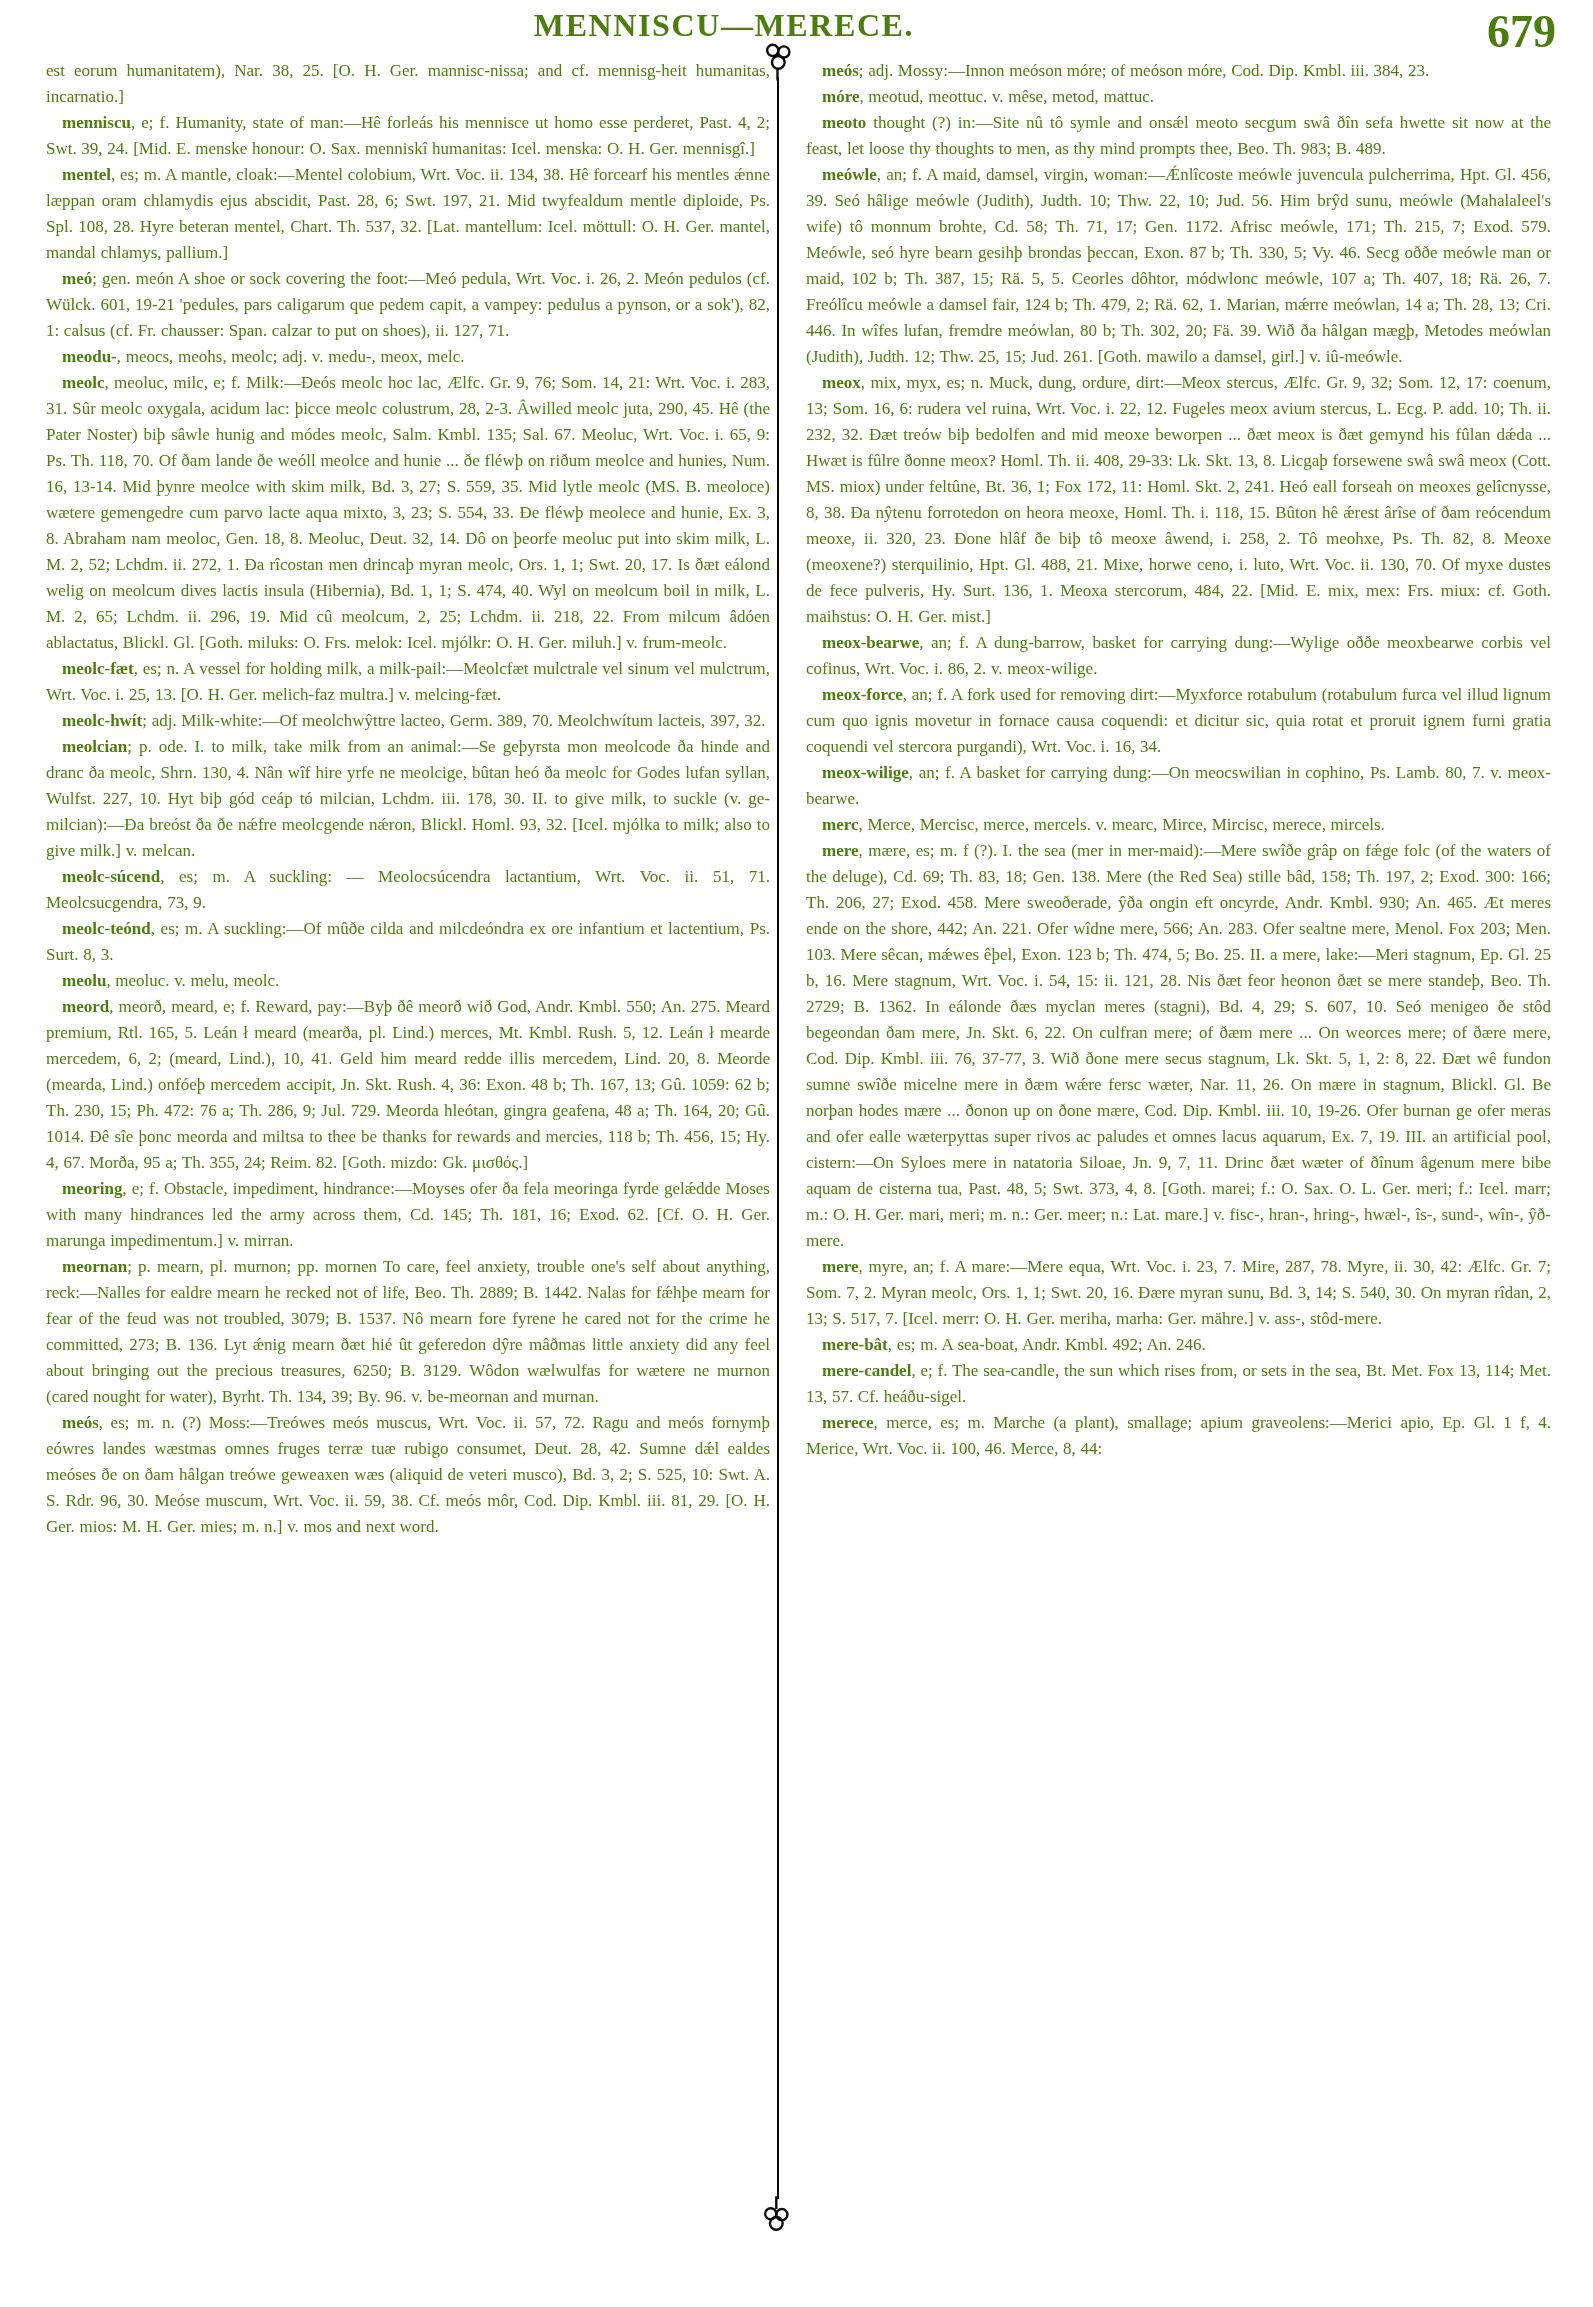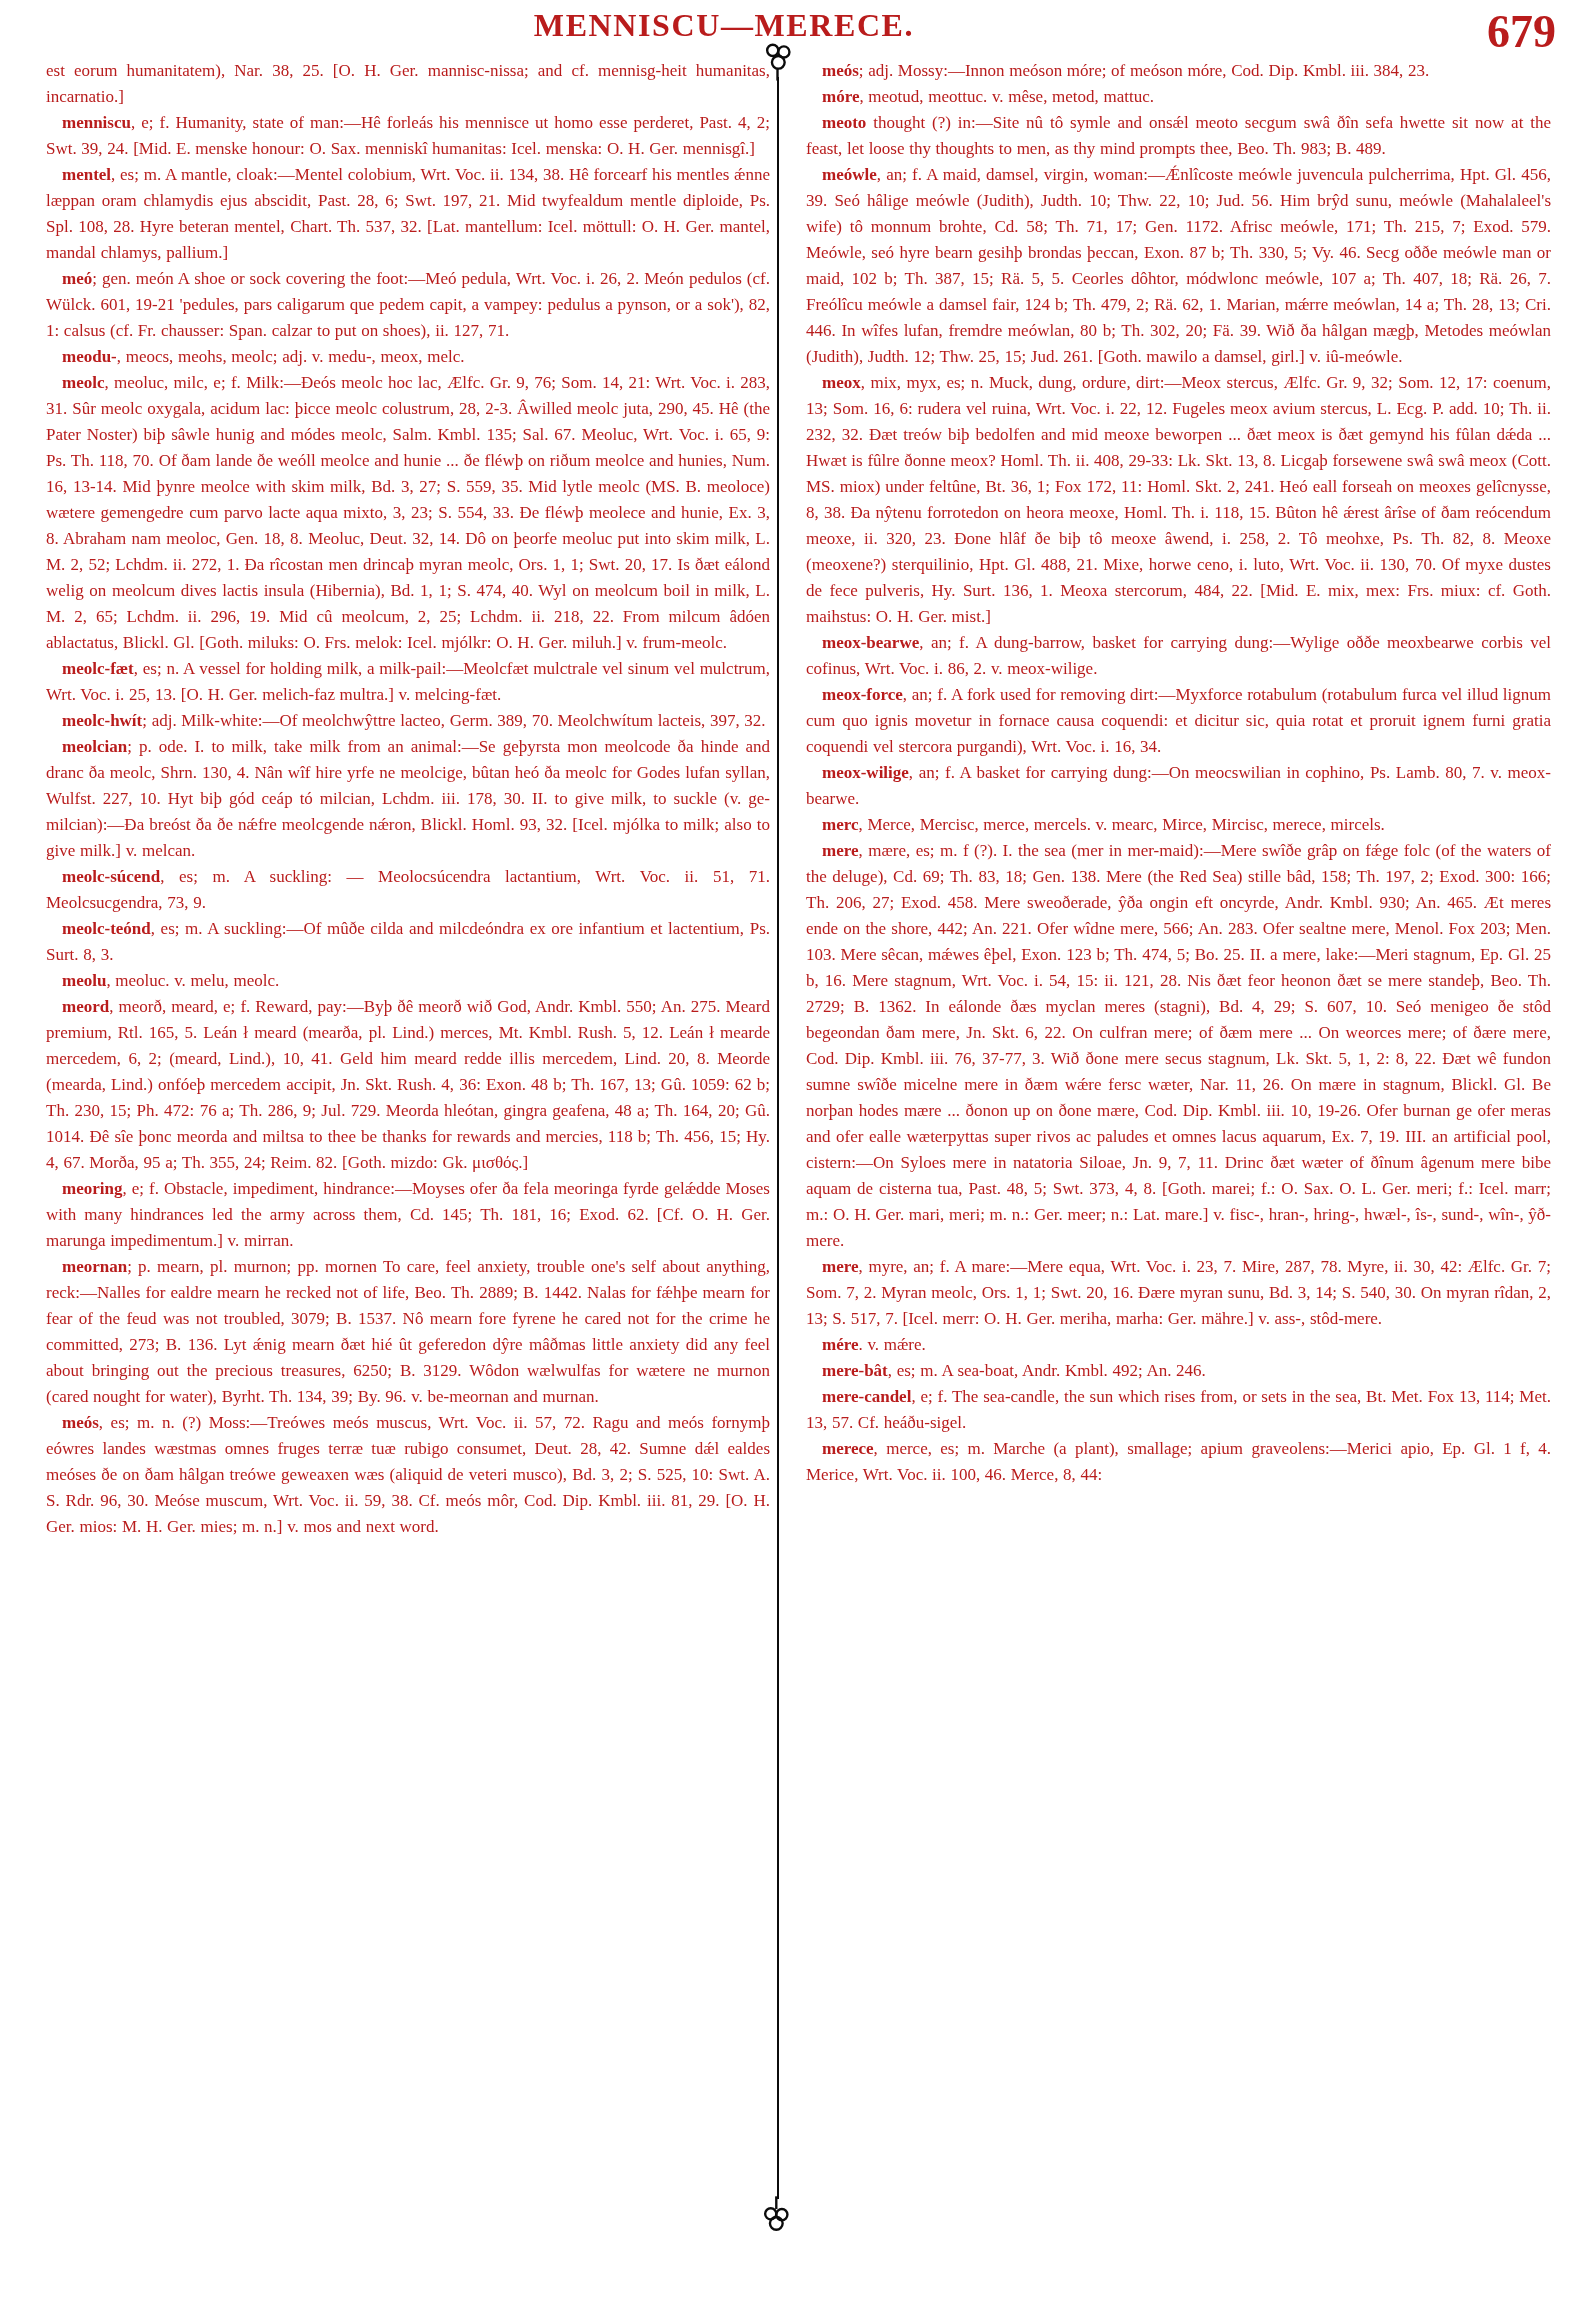--- a/index.html
+++ b/index.html
@@ -1,21 +1,21 @@
 <!DOCTYPE html>
 <html style="font-size:13px"><head>
 <meta charset="utf-8">
 <style>
   html, body { margin: 0; padding: 0; background: #ffffff; }
   .page {
     position: relative;
     width: 1593px;
     height: 2307px;
     background: #ffffff;
-    color: #b91c1c;
+    color: #4d7c0f;
     font-family: "Liberation Serif", serif;
     overflow: hidden;
   }
   .running-title {
     position: absolute;
     top: 6.5px;
     left: 724px;
     transform: translateX(-50%);
     font-size: 32px;
     font-weight: bold;
@@ -106,20 +106,19 @@
       <p class="entry"><span class="hw">móre</span>, meotud, meottuc. v. mêse, metod, mattuc.</p>
       <p class="entry"><span class="hw">meoto</span> thought (?) in:—Site nû tô symle and onsǽl meoto secgum swâ ðîn sefa hwette sit now at the feast, let loose thy thoughts to men, as thy mind prompts thee, Beo. Th. 983; B. 489.</p>
       <p class="entry"><span class="hw">meówle</span>, an; f. A maid, damsel, virgin, woman:—Ǽnlîcoste meówle juvencula pulcherrima, Hpt. Gl. 456, 39. Seó hâlige meówle (Judith), Judth. 10; Thw. 22, 10; Jud. 56. Him brŷd sunu, meówle (Mahalaleel's wife) tô monnum brohte, Cd. 58; Th. 71, 17; Gen. 1172. Afrisc meówle, 171; Th. 215, 7; Exod. 579. Meówle, seó hyre bearn gesihþ brondas þeccan, Exon. 87 b; Th. 330, 5; Vy. 46. Secg oððe meówle man or maid, 102 b; Th. 387, 15; Rä. 5, 5. Ceorles dôhtor, módwlonc meówle, 107 a; Th. 407, 18; Rä. 26, 7. Freólîcu meówle a damsel fair, 124 b; Th. 479, 2; Rä. 62, 1. Marian, mǽrre meówlan, 14 a; Th. 28, 13; Cri. 446. In wîfes lufan, fremdre meówlan, 80 b; Th. 302, 20; Fä. 39. Wið ða hâlgan mægþ, Metodes meówlan (Judith), Judth. 12; Thw. 25, 15; Jud. 261. [Goth. mawilo a damsel, girl.] v. iû-meówle.</p>
       <p class="entry"><span class="hw">meox</span>, mix, myx, es; n. Muck, dung, ordure, dirt:—Meox stercus, Ælfc. Gr. 9, 32; Som. 12, 17: coenum, 13; Som. 16, 6: rudera vel ruina, Wrt. Voc. i. 22, 12. Fugeles meox avium stercus, L. Ecg. P. add. 10; Th. ii. 232, 32. Ðæt treów biþ bedolfen and mid meoxe beworpen ... ðæt meox is ðæt gemynd his fûlan dǽda ... Hwæt is fûlre ðonne meox? Homl. Th. ii. 408, 29-33: Lk. Skt. 13, 8. Licgaþ forsewene swâ swâ meox (Cott. MS. miox) under feltûne, Bt. 36, 1; Fox 172, 11: Homl. Skt. 2, 241. Heó eall forseah on meoxes gelîcnysse, 8, 38. Ða nŷtenu forrotedon on heora meoxe, Homl. Th. i. 118, 15. Bûton hê ǽrest ârîse of ðam reócendum meoxe, ii. 320, 23. Ðone hlâf ðe biþ tô meoxe âwend, i. 258, 2. Tô meohxe, Ps. Th. 82, 8. Meoxe (meoxene?) sterquilinio, Hpt. Gl. 488, 21. Mixe, horwe ceno, i. luto, Wrt. Voc. ii. 130, 70. Of myxe dustes de fece pulveris, Hy. Surt. 136, 1. Meoxa stercorum, 484, 22. [Mid. E. mix, mex: Frs. miux: cf. Goth. maihstus: O. H. Ger. mist.]</p>
       <p class="entry"><span class="hw">meox-bearwe</span>, an; f. A dung-barrow, basket for carrying dung:—Wylige oððe meoxbearwe corbis vel cofinus, Wrt. Voc. i. 86, 2. v. meox-wilige.</p>
       <p class="entry"><span class="hw">meox-force</span>, an; f. A fork used for removing dirt:—Myxforce rotabulum (rotabulum furca vel illud lignum cum quo ignis movetur in fornace causa coquendi: et dicitur sic, quia rotat et proruit ignem furni gratia coquendi vel stercora purgandi), Wrt. Voc. i. 16, 34.</p>
       <p class="entry"><span class="hw">meox-wilige</span>, an; f. A basket for carrying dung:—On meocswilian in cophino, Ps. Lamb. 80, 7. v. meox-bearwe.</p>
       <p class="entry"><span class="hw">merc</span>, Merce, Mercisc, merce, mercels. v. mearc, Mirce, Mircisc, merece, mircels.</p>
       <p class="entry"><span class="hw">mere</span>, mære, es; m. f (?). I. the sea (mer in mer-maid):—Mere swîðe grâp on fǽge folc (of the waters of the deluge), Cd. 69; Th. 83, 18; Gen. 138. Mere (the Red Sea) stille bâd, 158; Th. 197, 2; Exod. 300: 166; Th. 206, 27; Exod. 458. Mere sweoðerade, ŷða ongin eft oncyrde, Andr. Kmbl. 930; An. 465. Æt meres ende on the shore, 442; An. 221. Ofer wîdne mere, 566; An. 283. Ofer sealtne mere, Menol. Fox 203; Men. 103. Mere sêcan, mǽwes êþel, Exon. 123 b; Th. 474, 5; Bo. 25. II. a mere, lake:—Meri stagnum, Ep. Gl. 25 b, 16. Mere stagnum, Wrt. Voc. i. 54, 15: ii. 121, 28. Nis ðæt feor heonon ðæt se mere standeþ, Beo. Th. 2729; B. 1362. In eálonde ðæs myclan meres (stagni), Bd. 4, 29; S. 607, 10. Seó menigeo ðe stôd begeondan ðam mere, Jn. Skt. 6, 22. On culfran mere; of ðæm mere ... On weorces mere; of ðære mere, Cod. Dip. Kmbl. iii. 76, 37-77, 3. Wið ðone mere secus stagnum, Lk. Skt. 5, 1, 2: 8, 22. Ðæt wê fundon sumne swîðe micelne mere in ðæm wǽre fersc wæter, Nar. 11, 26. On mære in stagnum, Blickl. Gl. Be norþan hodes mære ... ðonon up on ðone mære, Cod. Dip. Kmbl. iii. 10, 19-26. Ofer burnan ge ofer meras and ofer ealle wæterpyttas super rivos ac paludes et omnes lacus aquarum, Ex. 7, 19. III. an artificial pool, cistern:—On Syloes mere in natatoria Siloae, Jn. 9, 7, 11. Drinc ðæt wæter of ðînum âgenum mere bibe aquam de cisterna tua, Past. 48, 5; Swt. 373, 4, 8. [Goth. marei; f.: O. Sax. O. L. Ger. meri; f.: Icel. marr; m.: O. H. Ger. mari, meri; m. n.: Ger. meer; n.: Lat. mare.] v. fisc-, hran-, hring-, hwæl-, îs-, sund-, wîn-, ŷð-mere.</p>
       <p class="entry"><span class="hw">mere</span>, myre, an; f. A mare:—Mere equa, Wrt. Voc. i. 23, 7. Mire, 287, 78. Myre, ii. 30, 42: Ælfc. Gr. 7; Som. 7, 2. Myran meolc, Ors. 1, 1; Swt. 20, 16. Ðære myran sunu, Bd. 3, 14; S. 540, 30. On myran rîdan, 2, 13; S. 517, 7. [Icel. merr: O. H. Ger. meriha, marha: Ger. mähre.] v. ass-, stôd-mere.</p>
-      <p class="entry"><span class="hw">mére</span>. v. mǽre.</p>
       <p class="entry"><span class="hw">mere-bât</span>, es; m. A sea-boat, Andr. Kmbl. 492; An. 246.</p>
       <p class="entry"><span class="hw">mere-candel</span>, e; f. The sea-candle, the sun which rises from, or sets in the sea, Bt. Met. Fox 13, 114; Met. 13, 57. Cf. heáðu-sigel.</p>
       <p class="entry"><span class="hw">merece</span>, merce, es; m. Marche (a plant), smallage; apium graveolens:—Merici apio, Ep. Gl. 1 f, 4. Merice, Wrt. Voc. ii. 100, 46. Merce, 8, 44:</p>
     </div>
 
 </div>
 
 
 </body></html>

